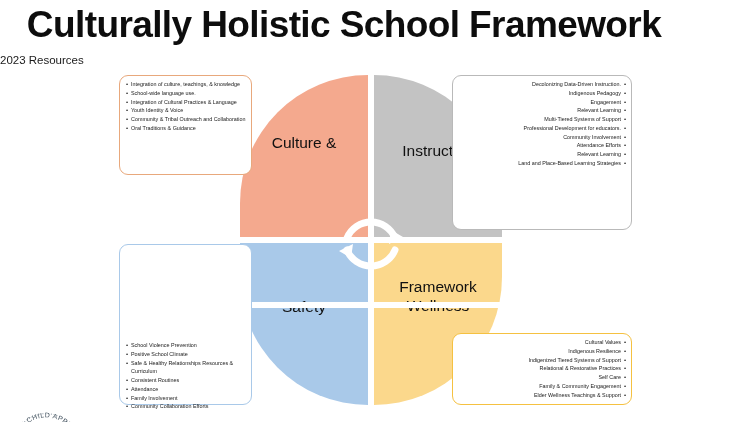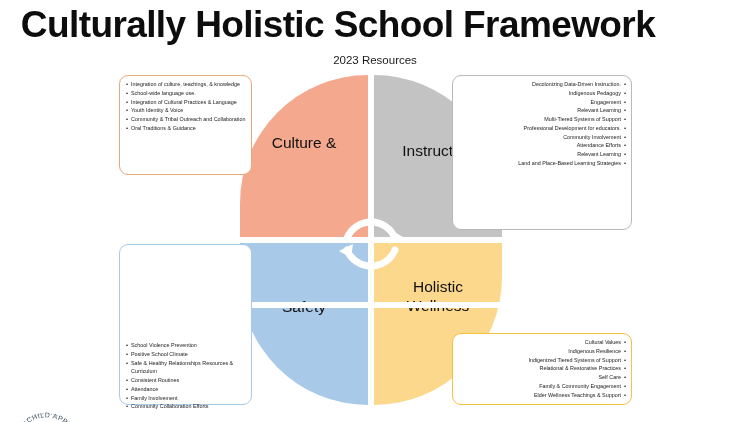--- a/index.html
+++ b/index.html
@@ -6,24 +6,24 @@
   body{
     width:750px;height:422px;overflow:hidden;
     background:#ffffff;
     font-family:"Liberation Sans",sans-serif;
     position:relative;
   }
   
   #title{
     position:absolute;left:0;top:4px;width:676px;text-align:center;
     font-size:37px;font-weight:bold;color:#0d0d0d;
-    letter-spacing:-0.6px;white-space:nowrap;
+    letter-spacing:-0.6px;white-space:nowrap;padding-left:6px;
   }
   #subtitle{
-    position:absolute;left:0;top:54px;width:750px;text-align:center;
+    position:absolute;left:0;top:54px;width:750px;text-align:left;
     font-size:11.5px;color:#1a1a1a;
   }
   
   #diagram{position:absolute;left:0;top:68px;width:750px;height:354px;}
   
   .circle-wrap{position:absolute;left:240px;top:7px;width:262px;height:330px;}
   .quad{position:absolute;width:128px;height:162px;}
   .q-tl{left:0;top:0;background:#f4a98e;border-radius:128px 0 0 0;}
   .q-tr{left:134px;top:0;background:#c3c3c3;border-radius:0 128px 0 0;}
   .q-bl{left:0;top:168px;background:#a9c9e9;border-radius:0 0 0 128px;}
@@ -80,21 +80,21 @@
     <div class="quad q-tr"></div>
     <div class="quad q-bl"></div>
     <div class="quad q-br"></div>
 
     <div class="qlabel tl">
       <div>Culture &amp;</div>
     </div>
     <div class="qlabel tr">Instruction</div>
     <div class="qlabel bl">Safety</div>
     <div class="qlabel br">
-      <div>Holistic</div>
+      <div>Framework</div>
       <div>Wellness</div>
     </div>
 
     <svg class="motif" viewBox="0 0 80 80">
       <path d="M16 34 A26 26 0 0 1 64 34" fill="none" stroke="#ffffff" stroke-width="7" stroke-linecap="round"></path>
       <path d="M64 46 A26 26 0 0 1 16 46" fill="none" stroke="#ffffff" stroke-width="7" stroke-linecap="round"></path>
       <polygon points="60,26 72,33 58,40" fill="#ffffff"></polygon>
       <polygon points="20,54 8,47 22,40" fill="#ffffff"></polygon>
     </svg>
   </div>

